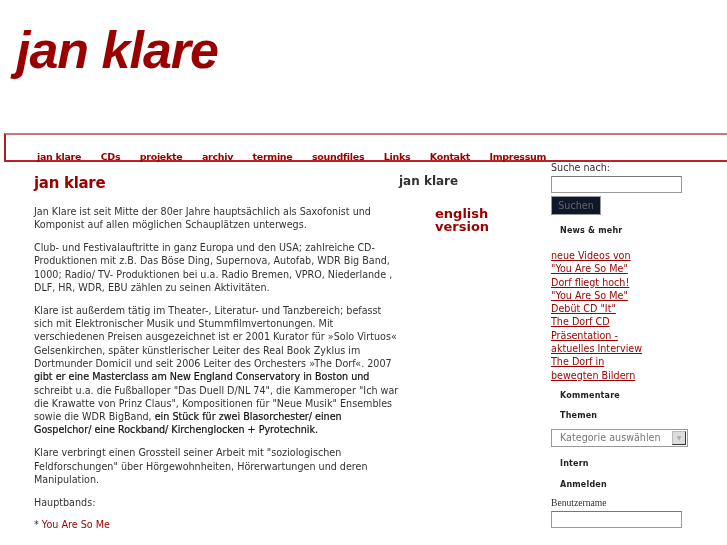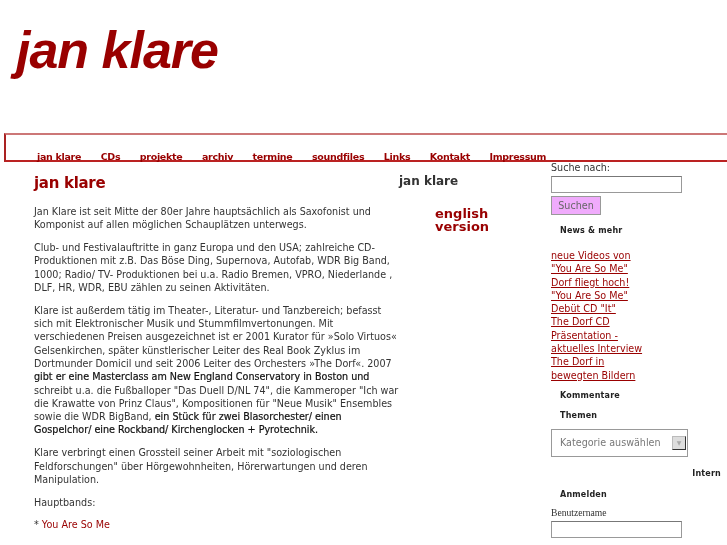--- a/index.html
+++ b/index.html
@@ -47,29 +47,29 @@
     font-size: 13px; font-weight: bold; line-height: 13px; color: #990000;
   }
 
   .sidebar { position: absolute; left: 551px; top: 162px; width: 170px; font-size: 9.6px; color: #333333; }
   .sidebar .label { display: block; margin-bottom: 3px; }
   .sidebar input.text {
     width: 131px; height: 17px; border: 1px solid #999999; border-top-color: #777;
     background: #fff; display: block;
   }
   .sidebar .search-btn {
-    margin-top: 3px; width: 50px; height: 19px; background: #f0abfc;
+    margin-top: 3px; width: 50px; height: 19px; background: #0f172a;
     border: 1px solid #999999; color: #666666; font-size: 9.6px;
     font-family: "DejaVu Sans", sans-serif;
   }
   .sidebar h3 { font-size: 8px; font-weight: bold; color: #222222; margin: 11px 0 0 0; letter-spacing: 0.2px; padding-left: 9px; }
   .sidebar .news { list-style: none; margin-top: 14px; }
   .sidebar .news a { text-decoration: underline; font-size: 9.6px; line-height: 13.3px; color: #990000; }
   .sidebar .cat {
-    margin-top: 9px; width: 137px; height: 28px; border: 1px solid #999999;
+    margin-top: 9px; width: 137px; height: 18px; border: 1px solid #999999;
     display: flex; align-items: center; justify-content: space-between; padding-left: 8px;
     color: #777777; font-size: 9.6px;
   }
   .sidebar .cat .arrow {
     width: 14px; height: 14px; margin-right: 1px; background: #dddddd;
     border: 1px solid #bbb; border-right-color: #333; border-bottom-color: #333;
     display: flex; align-items: center; justify-content: center; font-size: 6px; color: #aaa;
   }
 </style>
 </head>
@@ -121,17 +121,17 @@
     <li><a href="#" style="display:inline-block;width:100px;">The Dorf CD Präsentation - aktuelles Interview</a></li>
     <li><a href="#" style="display:inline-block;width:100px;">The Dorf in bewegten Bildern</a></li>
   </ul>
 
   <h3 style="margin-top:9px;">Kommentare</h3>
   <h3 style="">Themen</h3>
   <div class="cat">
     <span>Kategorie auswählen</span>
     <span class="arrow">▼</span>
   </div>
-  <h3 style="margin-top:12px;text-align:right;">Intern</h3>
+  <h3 style="margin-top:12px;">Intern</h3>
   <h3 style="margin-top:12px;">Anmelden</h3>
   <span class="label" style="margin-top:8px;font-family:Liberation Serif, serif;">Benutzername</span>
   <input class="text" type="text" value="" style="">
 </aside>
 
 </body></html>

